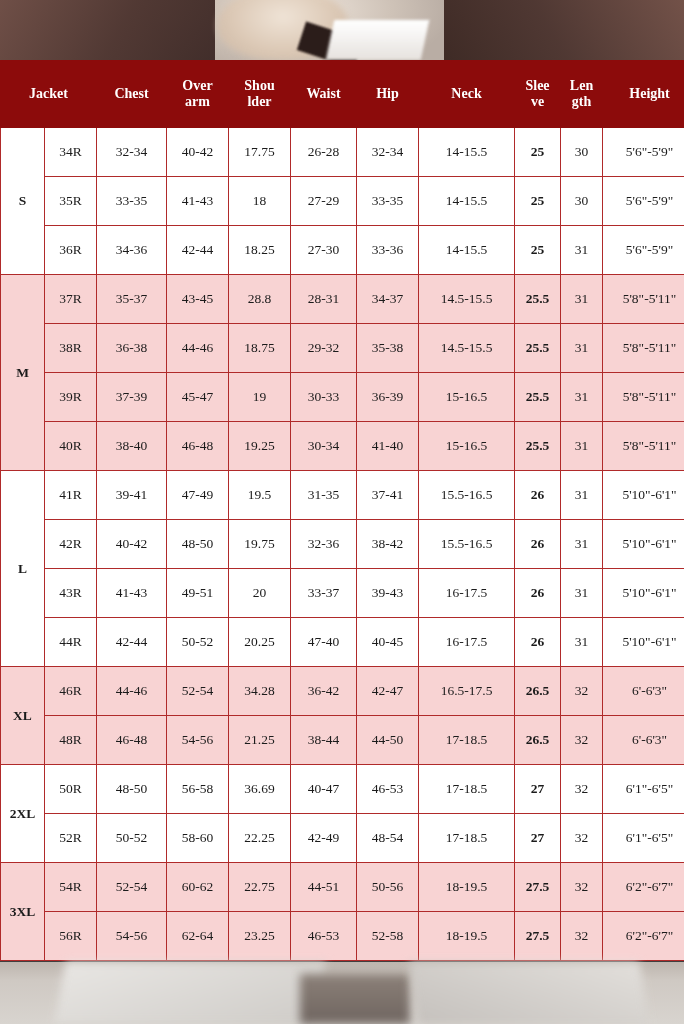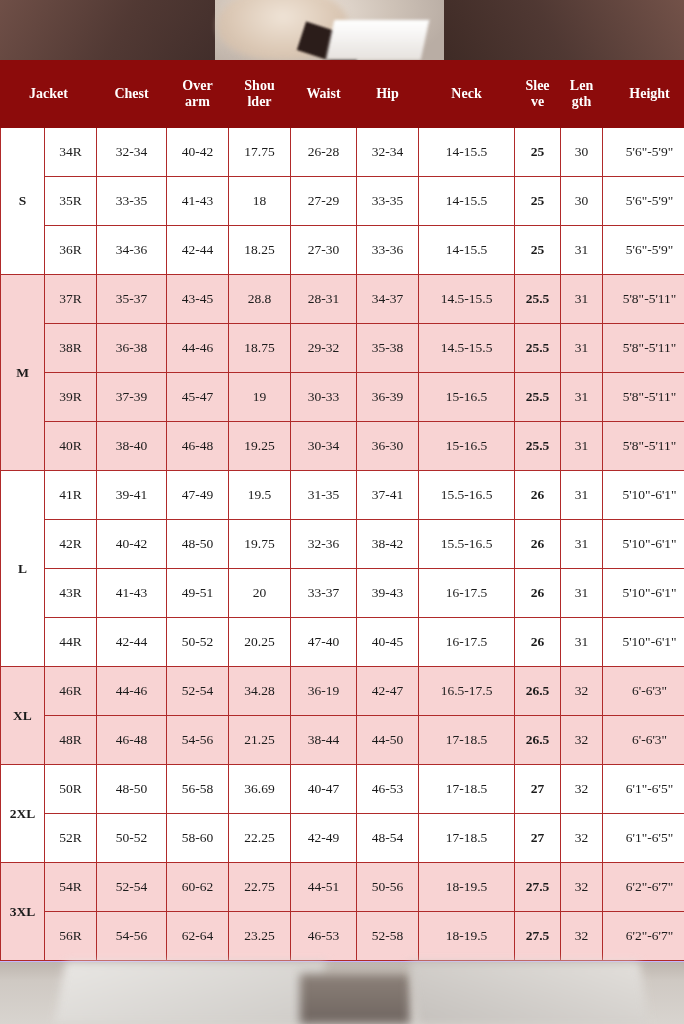--- a/index.html
+++ b/index.html
@@ -11,21 +11,21 @@
     height: 1024px;
     overflow: hidden;
     font-family: "Liberation Serif", serif;
     background: #ffffff;
     position: relative;
   }
   .page {
     position: relative;
     width: 684px;
     height: 1024px;
-    background: #c4b5fd;
+    background: #404040;
     overflow: hidden;
     text-decoration: underline;
   }
   
   .photo-top {
     position: absolute;
     left: 0; top: 0;
     width: 684px; height: 60px;
     background:
       radial-gradient(ellipse 150px 70px at 300px 10px, #efe6dd 0%, #cfc3b8 60%, #b9ada4 100%),
@@ -278,21 +278,21 @@
             <td class="sleeve-val">25.5</td>
             <td>31</td>
             <td>5'8"-5'11"</td>
           </tr>
           <tr class="shade">
             <td>40R</td>
             <td>38-40</td>
             <td>46-48</td>
             <td>19.25</td>
             <td>30-34</td>
-            <td>36-30</td>
+            <td>41-40</td>
             <td>15-16.5</td>
             <td class="sleeve-val">25.5</td>
             <td>31</td>
             <td>5'8"-5'11"</td>
           </tr>
           <tr class="plain">
             <td class="group-label" rowspan="4">L</td>
             <td>41R</td>
             <td>39-41</td>
             <td>47-49</td>
@@ -339,21 +339,21 @@
             <td class="sleeve-val">26</td>
             <td>31</td>
             <td>5'10"-6'1"</td>
           </tr>
           <tr class="shade">
             <td class="group-label" rowspan="2">XL</td>
             <td>46R</td>
             <td>44-46</td>
             <td>52-54</td>
             <td>34.28</td>
-            <td>36-19</td>
+            <td>36-42</td>
             <td>42-47</td>
             <td>16.5-17.5</td>
             <td class="sleeve-val">26.5</td>
             <td>32</td>
             <td>6'-6'3"</td>
           </tr>
           <tr class="shade">
             <td>48R</td>
             <td>46-48</td>
             <td>54-56</td>

